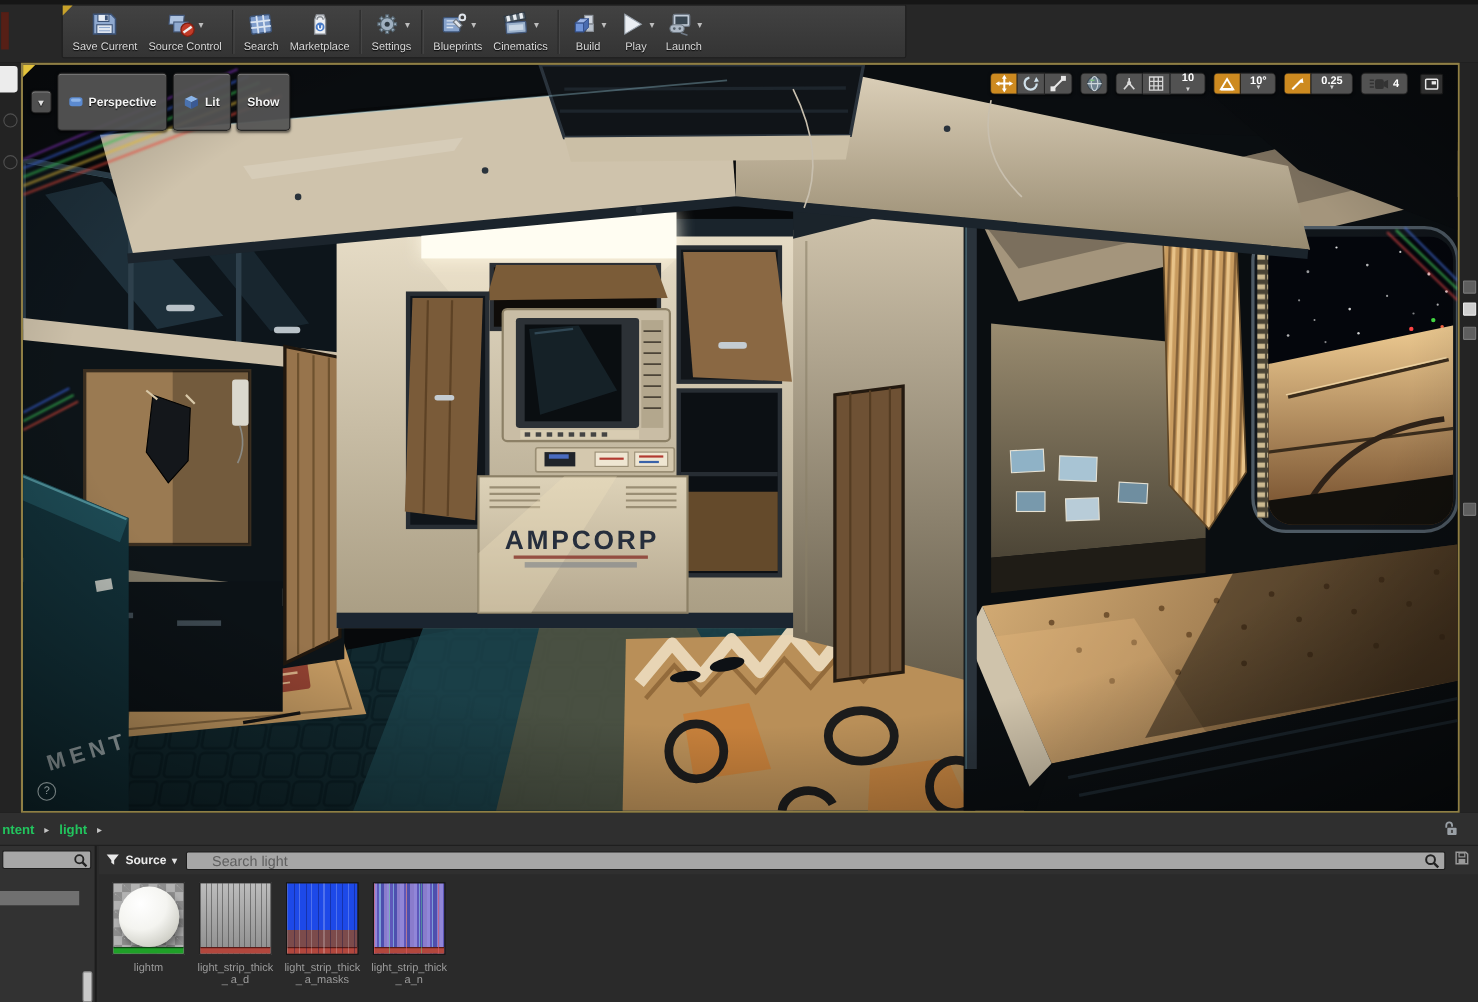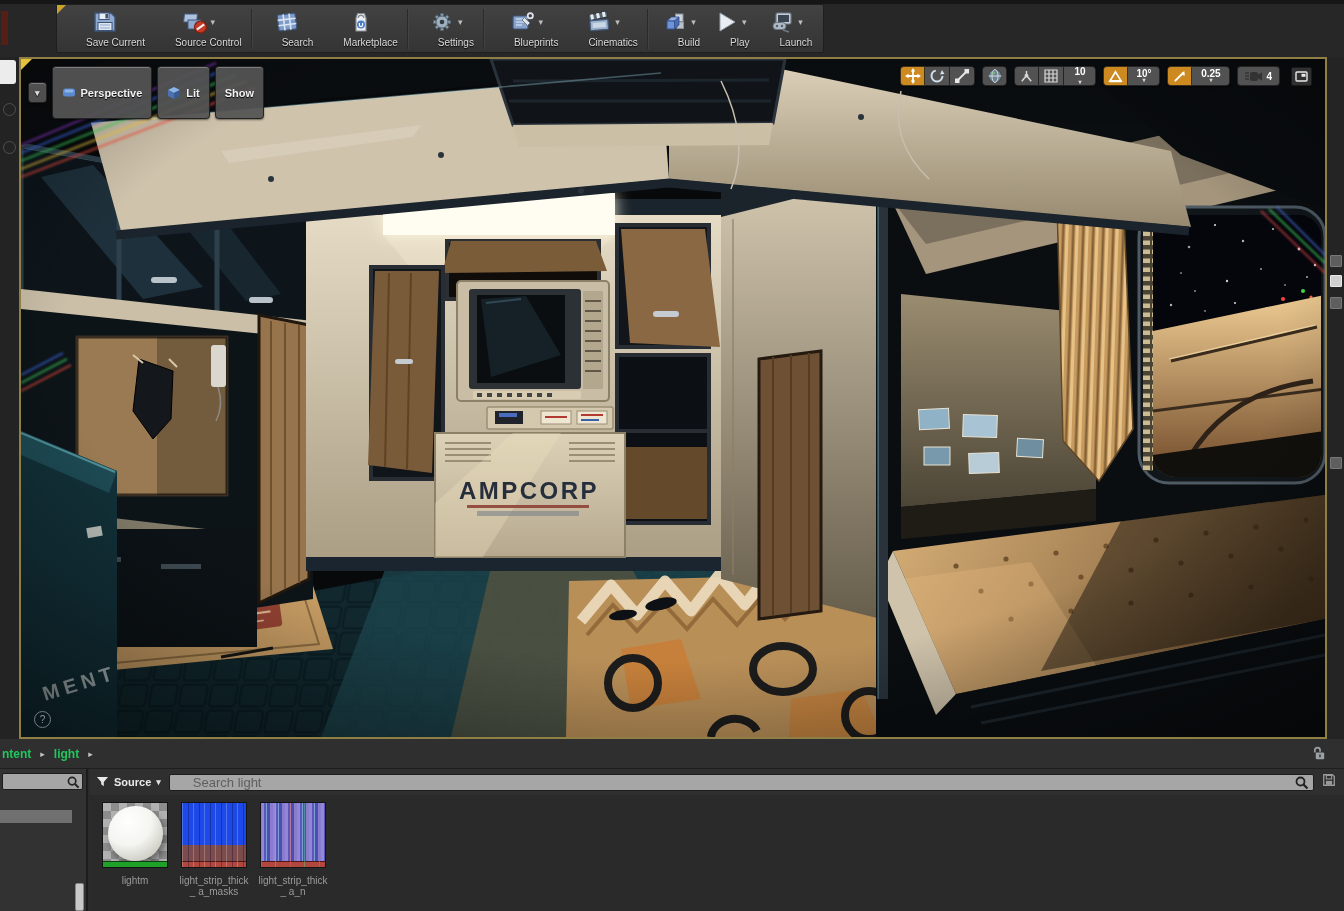--- a/index.html
+++ b/index.html
@@ -7,21 +7,21 @@
         font-family:"Liberation Sans",sans-serif;cursor:default;-webkit-font-smoothing:antialiased;}
   
   .main-toolbar{position:absolute;left:0;top:0;width:1344px;height:57px;background:#272727;border-bottom:1px solid #121212;}
   .tb-topline{position:absolute;left:0;top:0;width:100%;height:4px;background:#161616;}
   .tb-red-sliver{position:absolute;left:1px;top:11px;width:7px;height:34px;background:#561f16;}
   .tb-panel{position:absolute;left:56px;top:4px;width:768px;height:49px;background:linear-gradient(#424242,#343434);
             border:1px solid #1f1f1f;border-radius:2px;display:flex;align-items:center;padding:0 4px;box-sizing:border-box;}
   .tb-corner{position:absolute;left:0;top:0;width:0;height:0;border-top:9px solid #c8a22a;border-right:9px solid transparent;}
   .tb-btn{display:flex;flex-direction:column;align-items:center;justify-content:flex-end;padding:2px 5px 3px 5px;height:44px;box-sizing:border-box;}
   .tb-icon-row{display:flex;align-items:center;gap:3px;}
-  .tb-label{font-size:10px;color:#dadada;margin-top:2px;white-space:nowrap;text-shadow:0 1px 1px #000;margin-left:20px;}
+  .tb-label{font-size:10px;color:#dadada;margin-top:2px;white-space:nowrap;text-shadow:0 1px 1px #000;}
   .tb-caret{font-size:9px;color:#bdbdbd;}
   .tb-sep{width:2px;height:40px;margin:0 4px;background:linear-gradient(90deg,#1d1d1d,#505050);}
   
   .left-strip{position:absolute;left:0;top:57px;width:19px;height:682px;background:#232323;border-right:1px solid #161616;}
   .ls-white{position:absolute;left:0;top:3px;width:16px;height:24px;background:#ececec;border-radius:0 3px 3px 0;}
   .ls-circle{position:absolute;left:3px;width:11px;height:11px;border:1px solid #4f4f4f;border-radius:50%;}
   .right-strip{position:absolute;right:0;top:57px;width:17px;height:682px;background:#242424;border-left:1px solid #161616;}
   .rs-icon{position:absolute;left:3px;width:10px;height:10px;background:#5e5e5e;border:1px solid #777;border-radius:1px;}
   .rs-icon.bright{background:#cfcfcf;border-color:#e8e8e8;}
   
@@ -813,20 +813,26 @@
 
       <div class="asset-grid">
         <div class="asset-tile">
           <div class="thumb thumb-checker thumb-lightm">
             <div class="sphere"></div>
             <div class="strip green"></div>
           </div>
           <div class="asset-label">lightm</div>
         </div>
         <div class="asset-tile">
+          <div class="thumb thumb-tex-d">
+            <div class="strip red"></div>
+          </div>
+          <div class="asset-label">light_strip_thick_ a_d</div>
+        </div>
+        <div class="asset-tile">
           <div class="thumb thumb-tex-masks">
             <div class="strip red"></div>
           </div>
           <div class="asset-label">light_strip_thick_ a_masks</div>
         </div>
         <div class="asset-tile">
           <div class="thumb thumb-tex-n">
             <div class="strip red"></div>
           </div>
           <div class="asset-label">light_strip_thick_ a_n</div>

